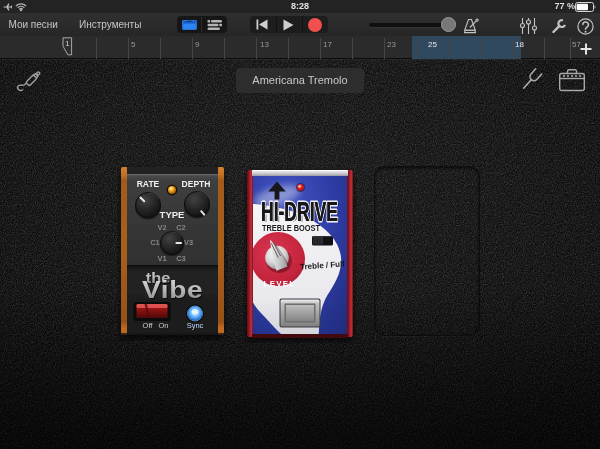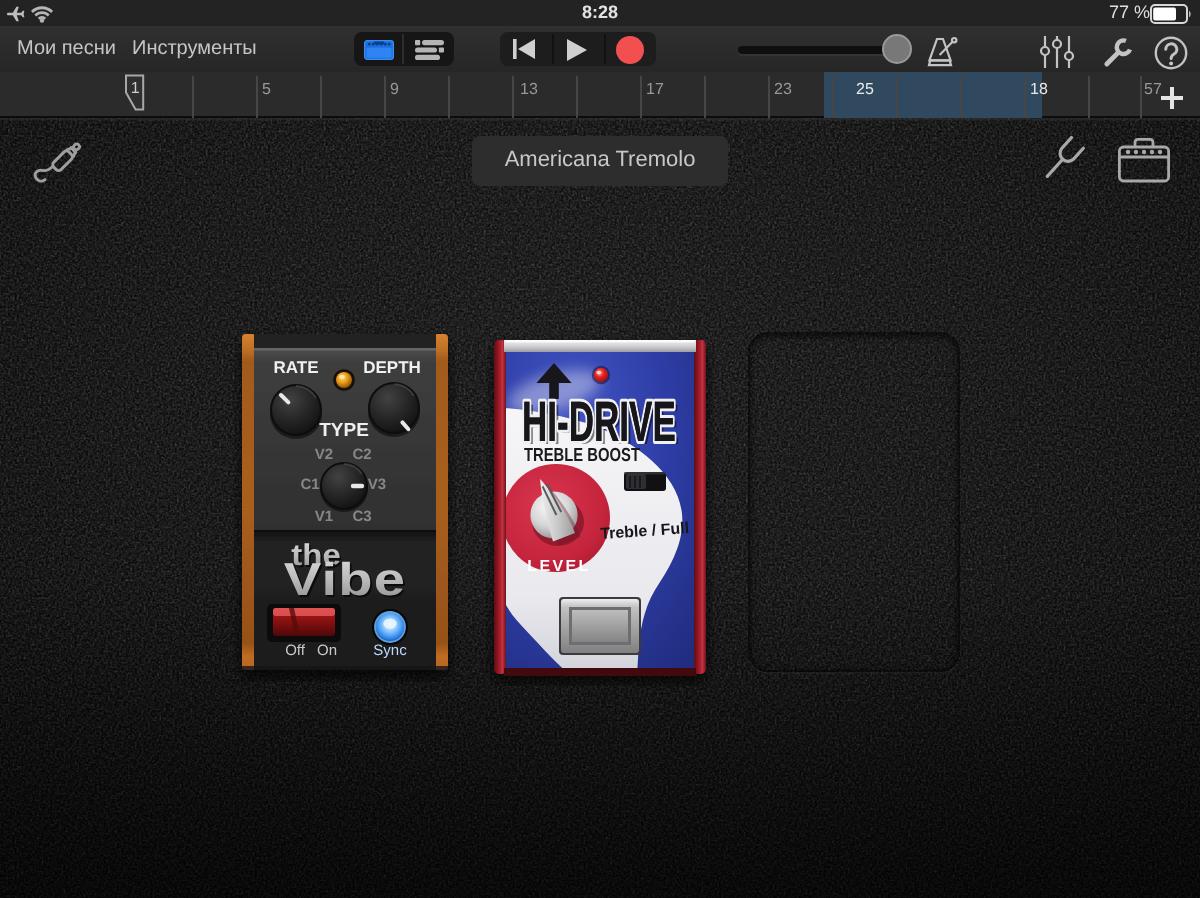--- a/index.html
+++ b/index.html
@@ -4,21 +4,21 @@
 <style>
   html,body{margin:0;padding:0;background:#000;}
   *{box-sizing:border-box;-webkit-font-smoothing:antialiased;}
   #app{position:relative;width:600px;height:449px;overflow:hidden;
        font-family:"Liberation Sans",sans-serif;background:#1b1b1b;}
   .abs{position:absolute;}
   
   #status{position:absolute;left:0;top:0;width:600px;height:13px;background:#232323;}
   #clock{position:absolute;left:0;top:1px;width:600px;text-align:center;
          color:#e3e3e3;font-size:9px;font-weight:bold;}
-  #batt{position:absolute;right:25px;top:1px;color:#dedede;font-size:9px;font-weight:normal;}
+  #batt{position:absolute;right:25px;top:1px;color:#dedede;font-size:9px;font-weight:bold;}
   
   #toolbar{position:absolute;left:0;top:13px;width:600px;height:23px;
            background:linear-gradient(#303030,#262626);}
   .tbtxt{position:absolute;top:5.5px;color:#c6c6c6;font-size:10px;}
   .seg{position:absolute;top:3px;height:17px;background:#161616;border-radius:4px;}
   
   #ruler{position:absolute;left:0;top:36px;width:600px;height:23px;background:#2b2b2b;
          border-bottom:1px solid #0c0c0c;}
   .tick{position:absolute;top:2px;width:1px;height:21px;background:#464646;}
   .rnum{position:absolute;top:4px;color:#989898;font-size:8px;}
@@ -48,21 +48,21 @@
     <div id="batt">77&nbsp;%</div>
     <svg class="abs" style="right:4px;top:2px" width="21" height="10" viewBox="0 0 21 10">
       <rect x="0.5" y="0.5" width="18" height="9" rx="2" fill="none" stroke="#d8d8d8"></rect>
       <rect x="1.6" y="1.7" width="11.4" height="6.6" rx="1" fill="#ffffff"></rect>
       <path d="M19.6 3.2 a2.6 2.6 0 0 1 0 3.6 z" fill="#d8d8d8"></path>
     </svg>
   </div>
 
   <div id="toolbar">
     <div class="tbtxt" style="left:8.5px">Мои песни</div>
-    <div class="tbtxt" style="left:66px">Инструменты</div>
+    <div class="tbtxt" style="left:79px">Инструменты</div>
     <div class="seg" style="left:177px;width:50px;"></div>
     <div class="abs" style="left:201px;top:4px;width:1px;height:15px;background:#2d2d2d"></div>
 
     <svg class="abs" style="left:182px;top:7px" width="15" height="10" viewBox="0 0 15 10">
       <rect x="0.3" y="0.3" width="14.4" height="9.4" rx="1.3" fill="#1d6fe0" stroke="#3d8df0" stroke-width="0.6"></rect>
       <rect x="1.2" y="3.9" width="12.6" height="5" rx="0.8" fill="#2e84f2"></rect>
       <g fill="#0c3f86">
         <circle cx="2.6" cy="2.1" r="0.7"></circle>
           <circle cx="4.6" cy="2.1" r="0.7"></circle>
           <circle cx="6.6" cy="2.1" r="0.7"></circle>

